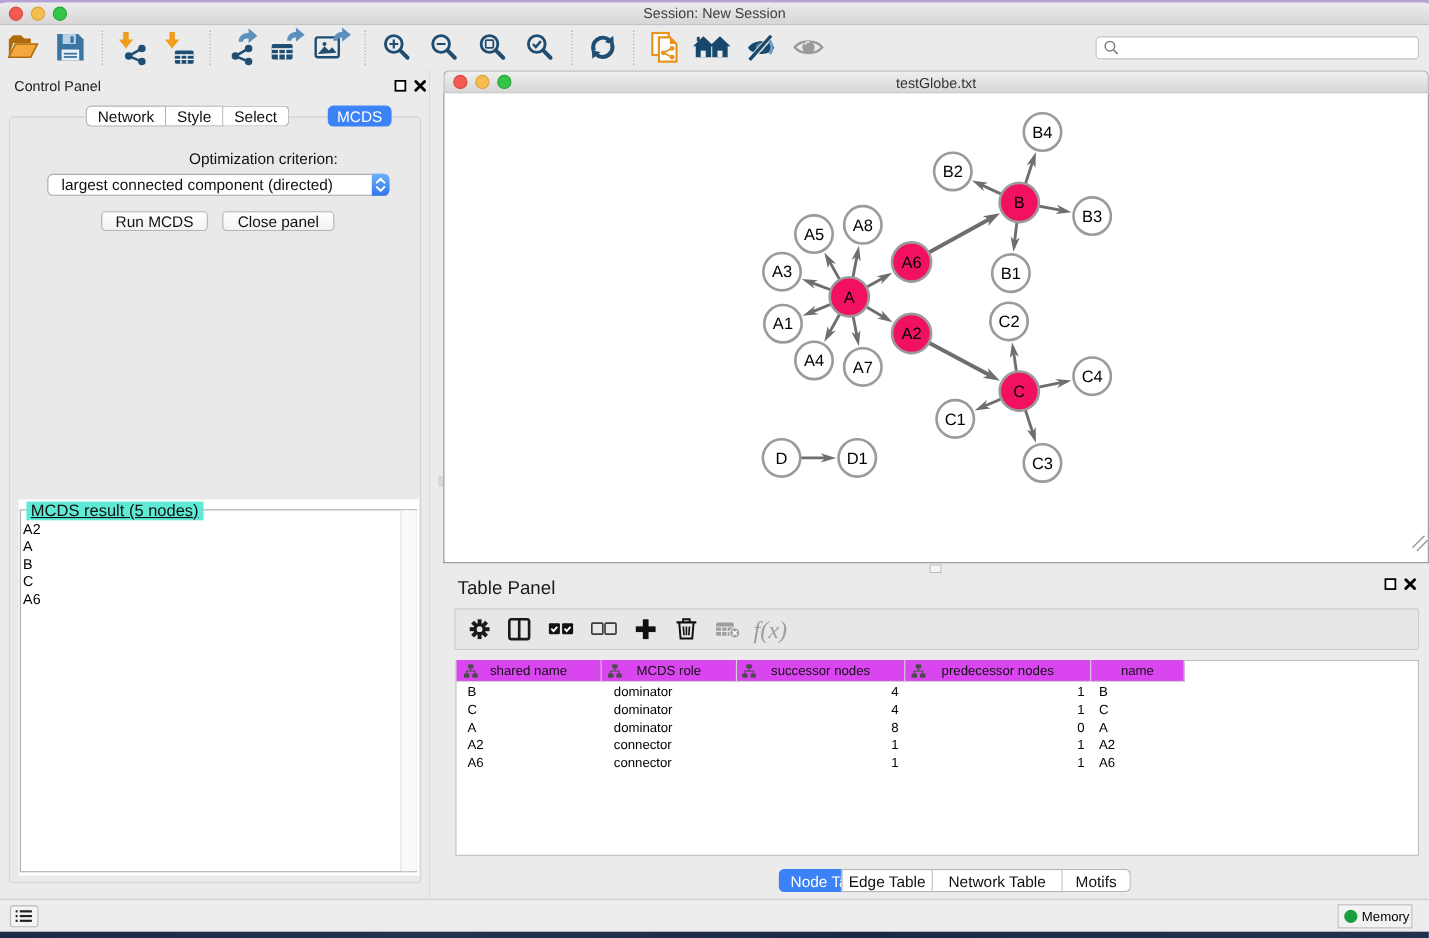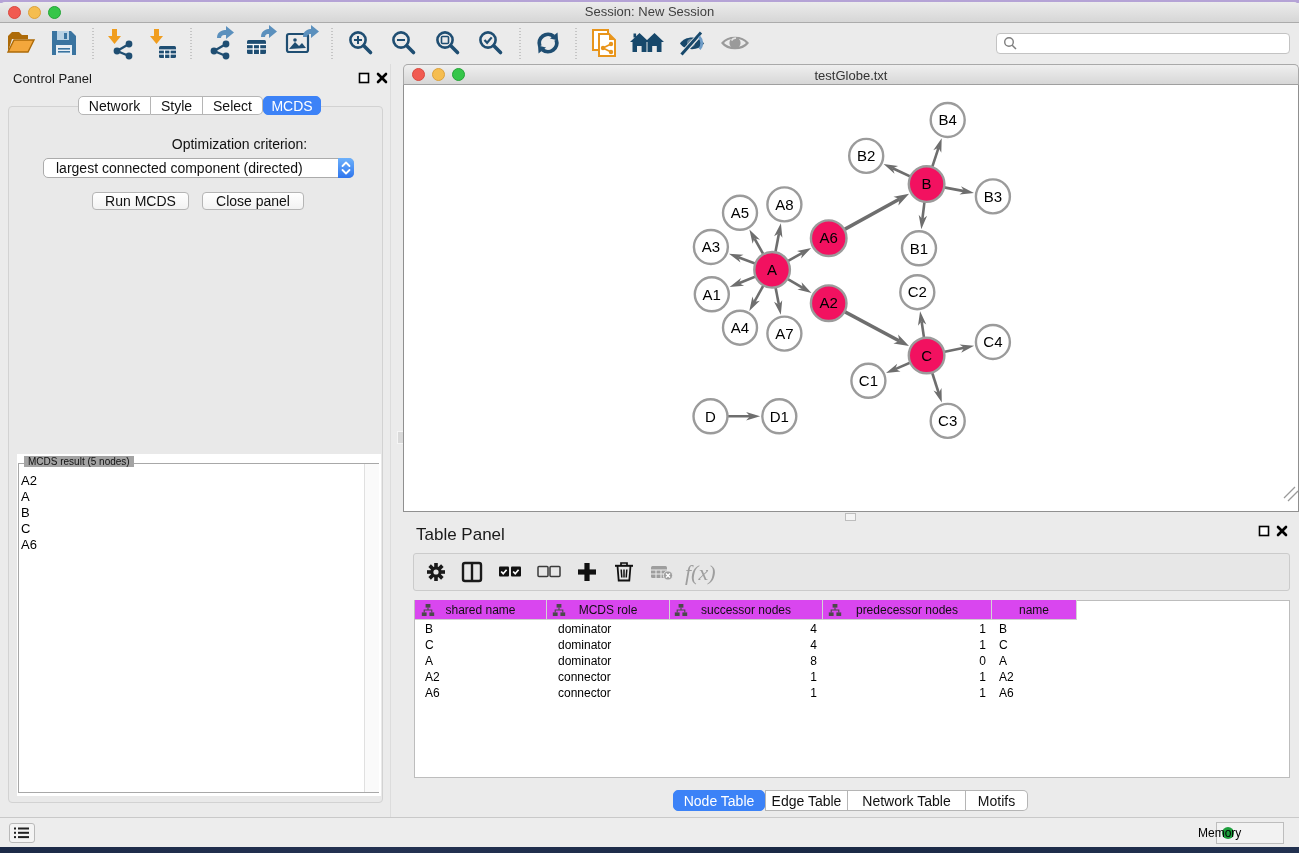--- a/index.html
+++ b/index.html
@@ -9,30 +9,30 @@
 #deskline{top:0;left:0;width:1299px;height:3px;background:#b5a3d6;}
 #titlebar{top:2px;left:0;width:1299px;height:20px;background:linear-gradient(#ececec,#d6d6d6);border-bottom:1px solid #ababab;border-radius:5px 5px 0 0;}
 .tl{border-radius:50%;width:11px;height:11px;top:6px;}
 #title-main{top:4px;left:0;width:1299px;text-align:center;font-size:13px;color:#404040;}
 #toolbar{top:23px;left:0;width:1299px;height:40px;background:#ebebeb;}
 #searchbox{top:33px;left:996px;width:292px;height:19px;background:#fff;border:1px solid #c3c3c3;border-radius:4px;}
 
 #cp-title{top:71px;left:13px;font-size:13px;color:#1a1a1a;}
 .tabrow{z-index:5;}
 .tabrow .tab{position:absolute;top:0;height:19px;background:#fff;border:1px solid #b5b5b5;box-sizing:border-box;text-align:center;font-size:14px;color:#111;line-height:19px;}
-.tab.sel{background:#3c82f7;color:#fff;border:1px solid #3c82f7;border-radius:5px;}
+.tab.sel{background:#3c82f7;color:#fff;border:1px solid #3c82f7;border-radius:5px;margin-left:35px;}
 #cp-box{top:106px;left:8px;width:375px;height:697px;background:#e9e9e9;border:1px solid #d2d2d2;border-radius:4px;box-sizing:border-box;}
 #opt-label{top:136px;left:0;width:391px;text-align:center;font-size:14px;color:#111;padding-left:44px;}
 #dropdown{top:158px;left:43px;width:311px;height:20px;background:#fff;border:1px solid #ababab;border-radius:5px;box-sizing:border-box;}
 #dd-text{top:160px;left:56px;font-size:14px;color:#111;}
 #dd-cap{top:158px;left:338px;width:16px;height:20px;background:linear-gradient(#6db1fb,#2e75ee);border-radius:0 5px 5px 0;}
 .btn{position:absolute;height:18px;background:linear-gradient(#ffffff,#f2f2f2);border:1px solid #b5b5b5;border-radius:4px;box-sizing:border-box;text-align:center;font-size:14px;color:#111;line-height:17px;}
 #mcds-white{top:454px;left:17px;width:364px;height:342px;background:#fff;}
 #mcds-border{top:463px;left:18px;width:361px;height:330px;border:1px solid #a8a8a8;box-sizing:border-box;}
-#mcds-legend{top:456px;left:24px;background:#a3a3a3;padding:0 4px;font-size:10px;color:#111;}
+#mcds-legend{top:456px;left:24px;background:#5eead4;padding:0 4px;font-size:15px;color:#111;text-decoration:underline;}
 #mcds-list{top:473px;left:21px;font-size:13px;color:#000;line-height:16px;}
 #mcds-scroll{top:464px;left:364px;width:14px;height:328px;background:#fafafa;border-left:1px solid #e0e0e0;}
 
 #netwin{top:64px;left:403px;width:896px;height:448px;}
 #net-titlebar{top:0;left:0;width:896px;height:21px;background:linear-gradient(#efefef,#d7d7d7);border:1px solid #a9a9a9;border-bottom:1px solid #9f9f9f;border-radius:5px 5px 0 0;box-sizing:border-box;}
 #net-title{top:4px;left:0;width:896px;text-align:center;font-size:13px;color:#333;}
 #net-content{top:21px;left:0;width:896px;height:427px;background:#fff;border:1px solid #909090;border-top:none;box-sizing:border-box;}
 
 #tp-title{top:525px;left:416px;font-size:17px;color:#1a1a1a;}
 #tp-toolbar{top:553px;left:413px;width:877px;height:38px;background:#e7e7e7;border:1px solid #cbcbcb;border-radius:3px;box-sizing:border-box;}
@@ -495,15 +495,15 @@
         <rect x="0" y="0.5" width="2" height="2"></rect>
         <rect x="0" y="4.8" width="2" height="2"></rect>
         <rect x="0" y="9.1" width="2" height="2"></rect>
         <rect x="4" y="0.5" width="11" height="2"></rect>
         <rect x="4" y="4.8" width="11" height="2"></rect>
         <rect x="4" y="9.1" width="11" height="2"></rect>
       </g>
 </svg>
 <div class="abs" style="top:822px;left:1216px;width:68px;height:22px;background:#f2f2f2;border:1px solid #bdbdbd;box-sizing:border-box;"></div>
 <div class="abs" style="top:827px;left:1222px;width:12px;height:12px;border-radius:50%;background:#1d9e3c;"></div>
-<div class="abs memtext" style="top:826px;left:1198px;">Memory</div>
+<div class="abs memtext" style="top:826px;left:1238px;">Memory</div>
 <div class="abs" id="navy"></div>
 </div>
 
 </body></html>

